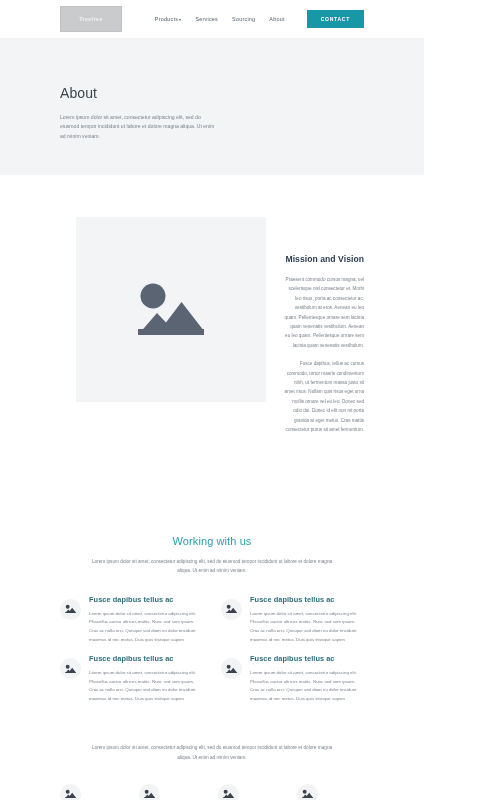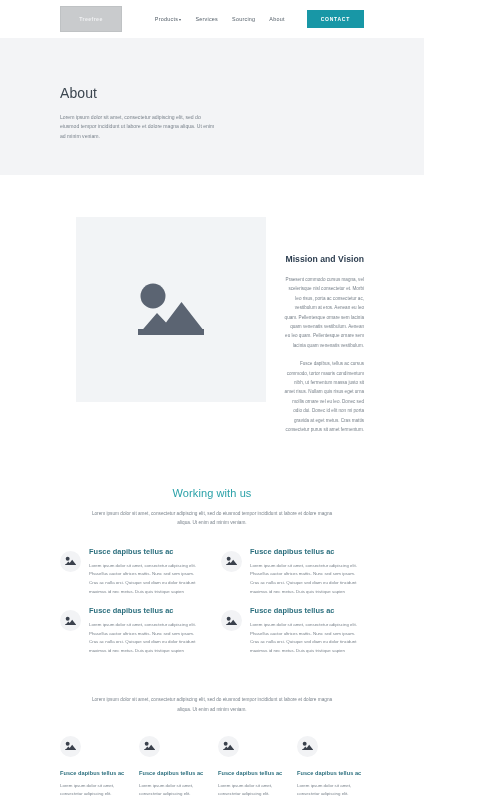--- a/index.html
+++ b/index.html
@@ -90,20 +90,21 @@
     font-size:4.6px; line-height:2.05; color:#7a838c;
     margin-bottom:9px;
   }
 
   
   .sec-head { text-align:center; }
   .sec-head h2 {
     font-size:11px; font-weight:400; color:#2aa1a8;
     letter-spacing:.1px;
     margin-bottom:10px;
+    margin-top:48px;
   }
   .sec-head p {
     font-size:4.7px; line-height:1.95; color:#7a838c;
     max-width:245px; margin:0 auto;
   }
 
   
   .working { padding:43px 60px 0 60px; }
   .cards {
     margin-top:20px;

